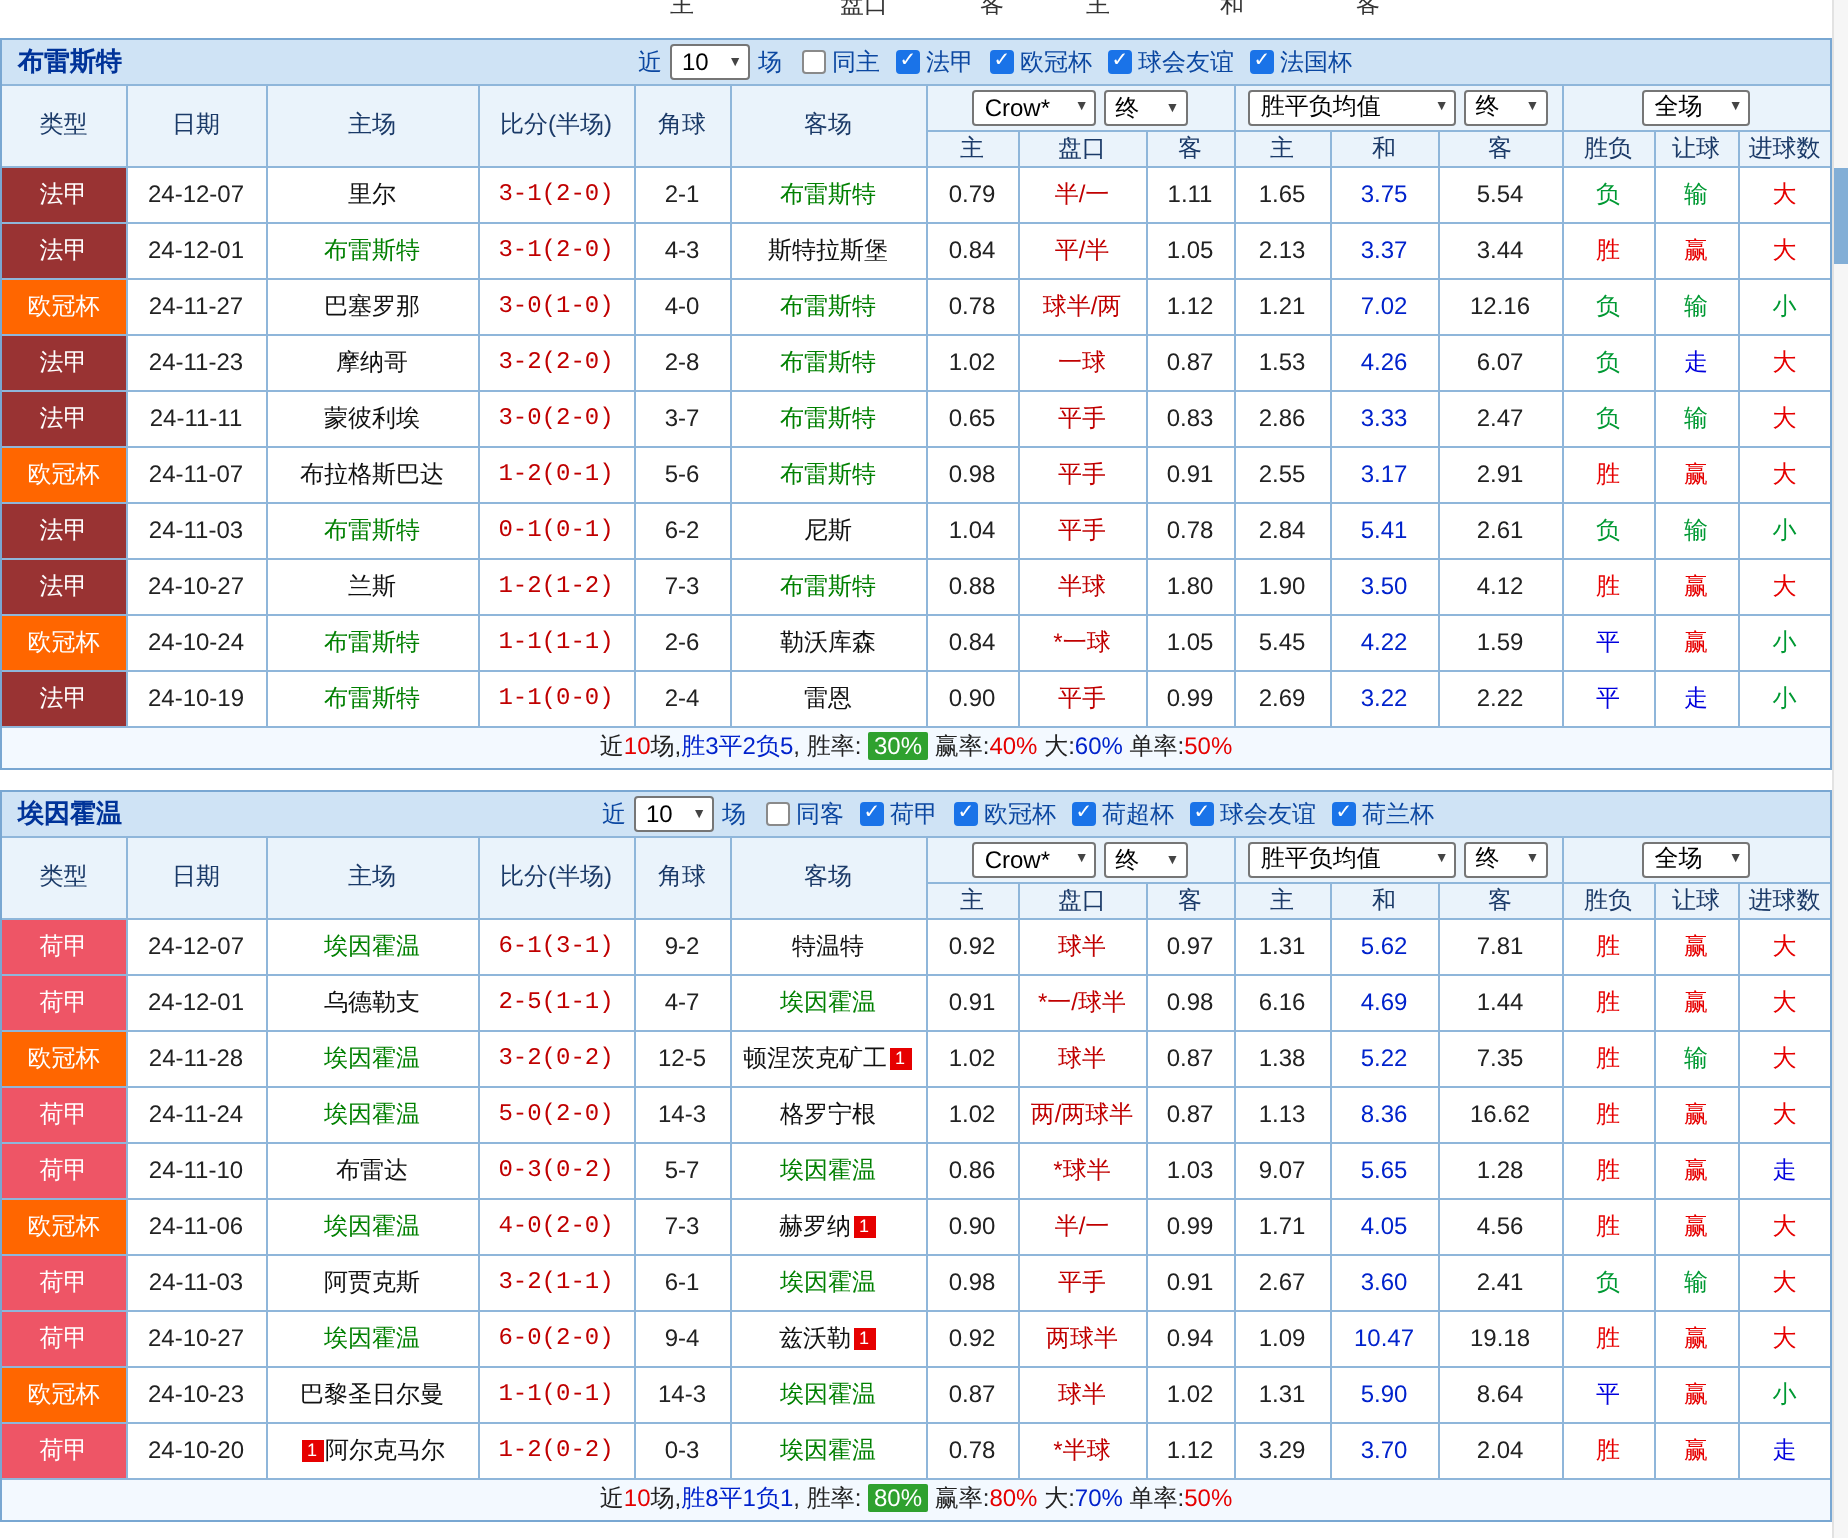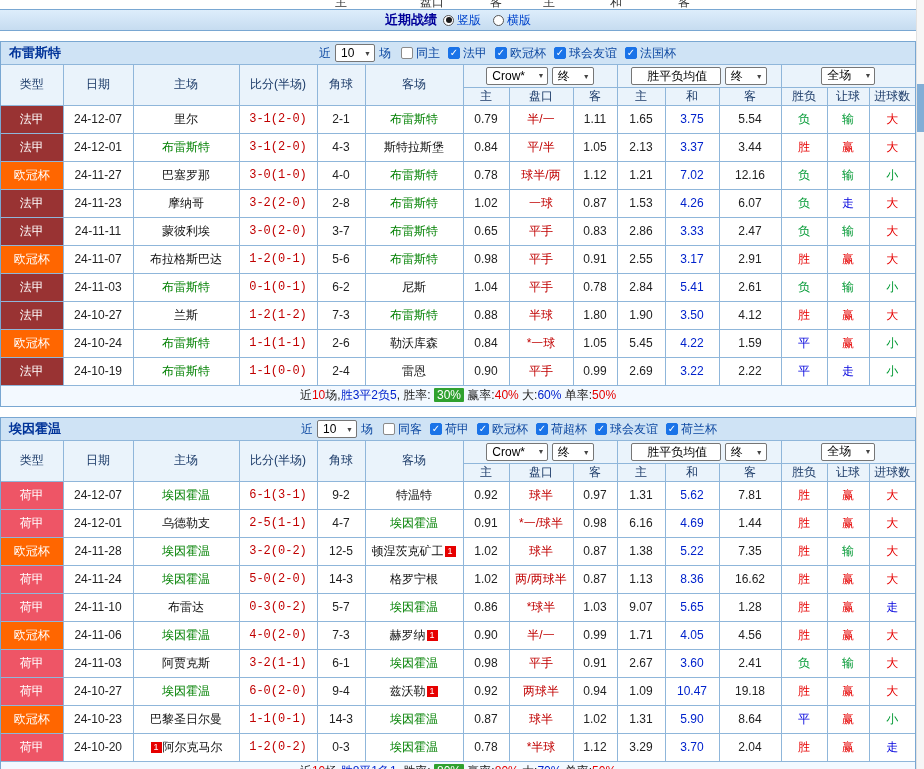--- a/index.html
+++ b/index.html
@@ -33,21 +33,21 @@
   .cb-item { display:inline-flex; align-items:center; gap:3px; cursor:pointer; color:#0b47a1; }
   .cb { width:12px; height:12px; border:1px solid #8a8a8a; border-radius:2px; background:#fff;
     display:inline-flex; align-items:center; justify-content:center; font-size:10px; line-height:10px; color:#fff; }
   .cb.checked { background:#1a73e8; border-color:#1a73e8; }
 
   .sel { display:inline-flex; align-items:center; justify-content:space-between; gap:4px;
     height:18px; border:1px solid #767676; border-radius:2px; background:#fff; color:#000;
     padding:0 3px 0 5px; cursor:pointer; }
   .caret { font-size:7px; color:#444; }
   .sel-count { width:40px; } .sel-bk { width:62px; } .sel-state { width:42px; }
-  .sel-eu { width:90px;flex-direction:column; } .sel-scope { width:54px; }
+  .sel-eu { width:104px; } .sel-scope { width:54px; }
 
   table { width:914px; table-layout:fixed; border-collapse:collapse; background:#fff; }
   th, td { border-right:1px solid #8fb6da; border-bottom:1px solid #8fb6da;
     text-align:center; vertical-align:middle; overflow:hidden; white-space:nowrap; }
   th:last-child, td:last-child { border-right:none; }
   thead th { background:#eaf3fb; color:#1b3a68; font-weight:normal; }
   thead tr.h1 th { height:22px; }
   thead tr.h2 th { height:16px; }
   tbody td { height:28px; }
   tfoot td { height:21px; background:#f3f9ff; border-bottom:none; }
@@ -76,33 +76,20 @@
 
   <div class="top-strip">
       <span style="left: 335px;">主</span>
       <span style="left: 420px;">盘口</span>
       <span style="left: 490px;">客</span>
       <span style="left: 543px;">主</span>
       <span style="left: 610px;">和</span>
       <span style="left: 678px;">客</span>
     </div>
 
-  <div class="title-bar">
-    <span class="title">近期战绩</span>
-    <span class="radio-group">
-        <span class="radio-item">
-          <span class="radio on"></span>
-          <span>竖版</span>
-        </span>
-        <span class="radio-item">
-          <span class="radio"></span>
-          <span>横版</span>
-        </span>
-      </span>
-  </div>
 
   <div class="gap"></div>
 
   <div class="block" data-section="0">
     <div class="sec-bar">
       <span class="team">布雷斯特</span>
       <span class="filters">
         <span>近</span>
         <span class="sel sel-count">
           <span>10</span>

